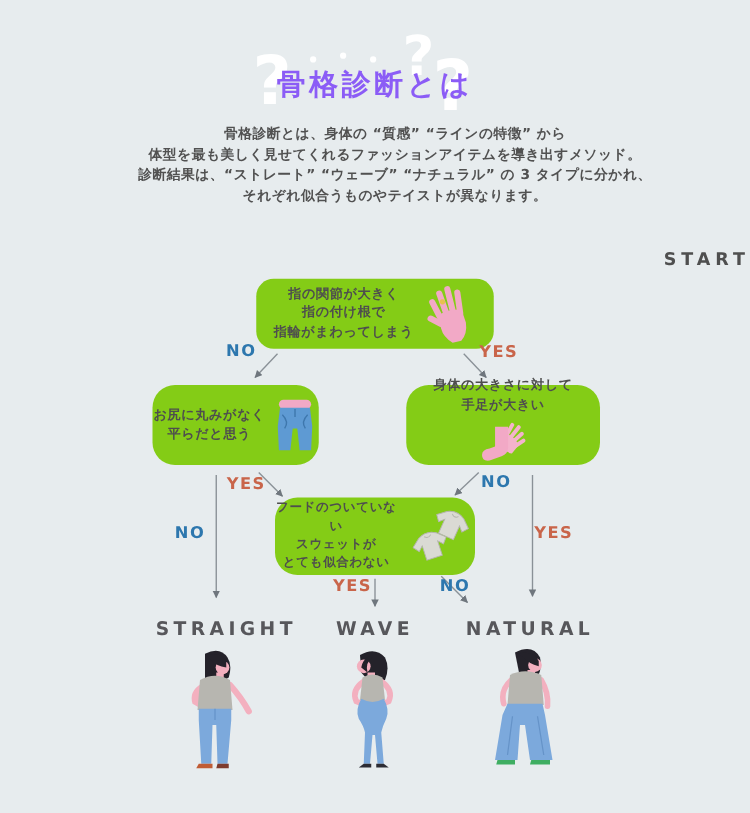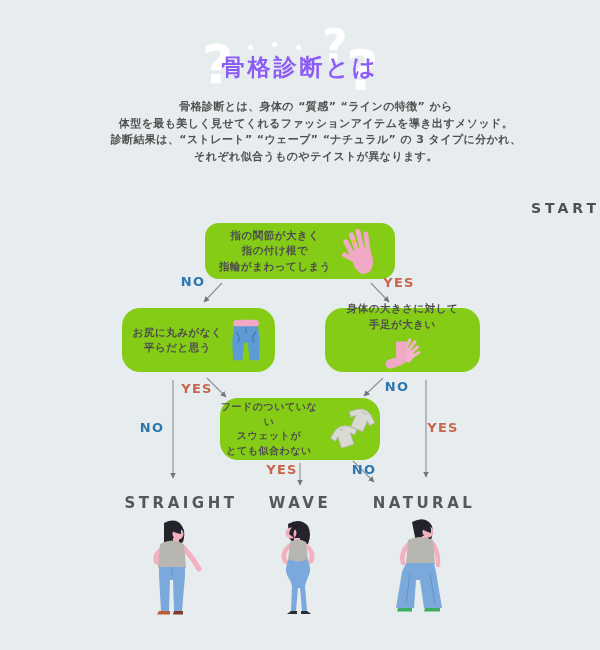--- a/index.html
+++ b/index.html
@@ -52,21 +52,21 @@
   }
   .qbox{
     position:absolute;background:#84cc16;border-radius:18px;
     display:flex;align-items:center;justify-content:center;
   }
   .qbox .txt{
     font-size:10.5px;font-weight:600;color:#4e4e4e;
     line-height:15.5px;letter-spacing:0.5px;text-align:center;
   }
   .box-start{left:205px;top:223px;width:190px;height:56px;border-radius:14px;gap:8px;}
-  .box-left{left:122px;top:308px;width:153px;height:64px;gap:6px;}
+  .box-left{left:122px;top:308px;width:133px;height:64px;gap:6px;}
   .box-right{left:325px;top:308px;width:155px;height:64px;gap:5px;flex-direction:column;}
   .box-mid{left:220px;top:398px;width:160px;height:62px;gap:12px;}
   .box-mid .txt{font-size:10px;line-height:14.5px;}
   .qbox svg{flex:0 0 auto;}
   
   .arrows{position:absolute;left:0;top:0;pointer-events:none;}
   
   .lbl{
     position:absolute;transform:translate(-50%,-50%);
     font-size:13px;font-weight:800;letter-spacing:1.2px;

